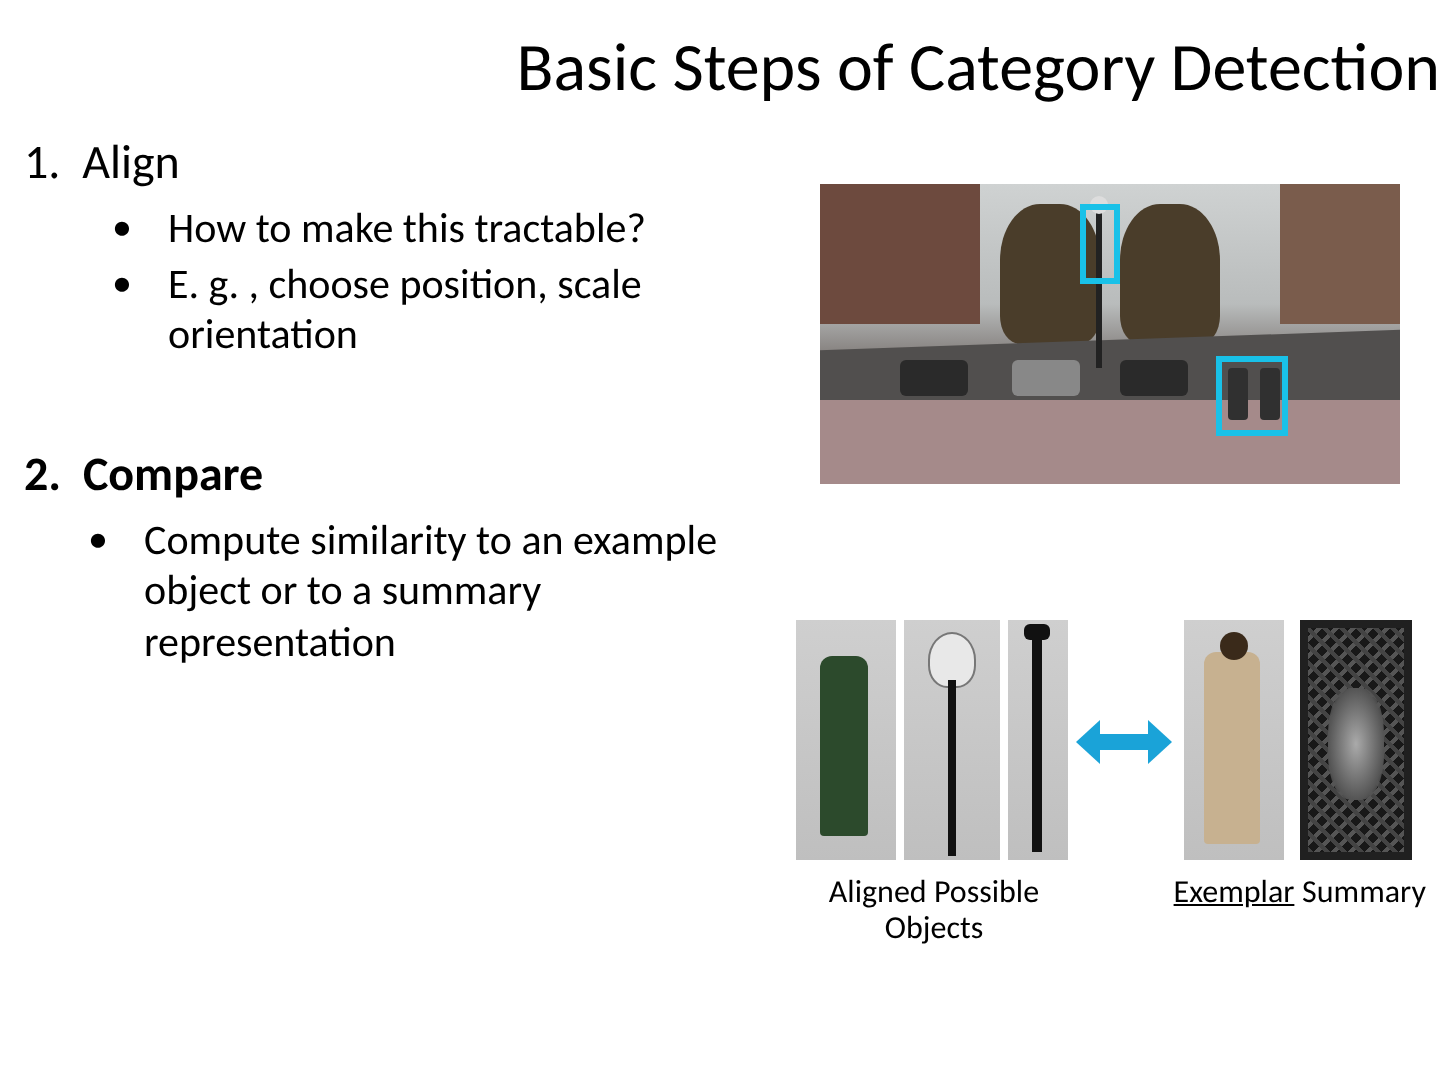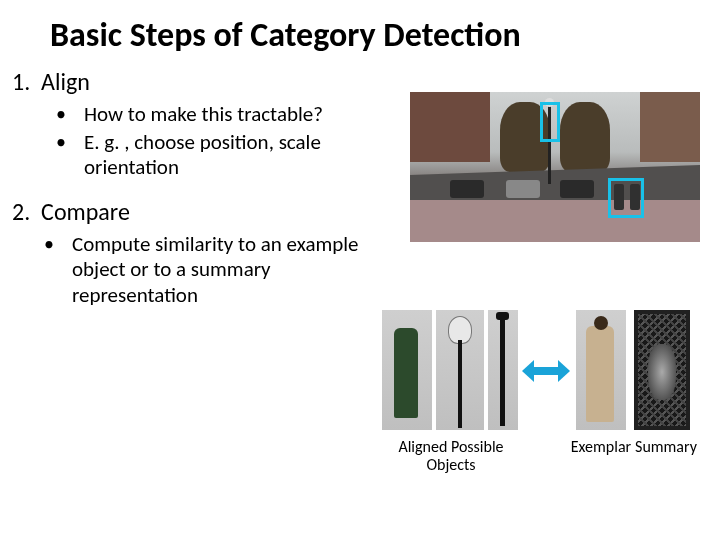--- a/index.html
+++ b/index.html
@@ -7,22 +7,23 @@
     width: 720px;
     height: 540px;
     background: #fff;
     font-family: Calibri, "Segoe UI", Arial, sans-serif;
     color: #000;
     position: relative;
     overflow: hidden;
   }
   .title {
     font-size: 34px;
-    font-weight: 700;
+    font-weight: 400;
     padding: 14px 0 8px 50px;
+    text-align: right;
   }
   .numitem {
     font-size: 24px;
     padding: 4px 0 6px 12px;
   }
   .bullets {
     padding-left: 56px;
     max-width: 360px;
   }
   .bullets li {
@@ -32,21 +33,21 @@
     padding: 0 0 2px 28px;
     position: relative;
   }
   .bullets li::before {
     content: "•";
     position: absolute;
     left: 0;
     top: 0;
     font-size: 20px;
   }
-  .sec2 { margin-top: 10px; }
+  .sec2 { margin-top: 36px; font-weight: bold; }
   .bullets2 { max-width: 370px; padding-left: 44px; }
 
   
   .scene {
     position: absolute;
     top: 92px;
     left: 410px;
     width: 290px;
     height: 150px;
     background: linear-gradient(to bottom, #cfd2d2 0%, #b9bcbc 40%, #7b7572 60%, #8a6d6a 80%, #9a7c7c 100%);
@@ -70,21 +71,21 @@
   .ped.p1 { left:204px; }
   .ped.p2 { left:220px; }
   .detbox { position:absolute; border:3px solid #19c1e8; }
   .detbox.b1 { top:10px; left:130px; width:20px; height:40px; }
   .detbox.b2 { top:86px; left:198px; width:36px; height:40px; }
 
   
   .row {
     position: absolute;
     top: 310px;
-    left: 382px;
+    left: 398px;
     width: 320px;
     height: 170px;
     padding-left: 28px;
   }
   .thumb {
     position: absolute;
     top: 0;
     width: 50px;
     height: 120px;
     background: #ddd;
@@ -123,21 +124,21 @@
   .thumb.t-sum .blob { position:absolute; top:34px; left:14px; width:28px; height:56px; background:radial-gradient(ellipse at center,#aaa 0%,#555 70%,transparent 100%); border-radius:40%; }
 
   .caption {
     position:absolute;
     top: 128px;
     font-size: 16px;
     text-align:center;
     line-height:1.15;
   }
   .cap1 { left: -6px; width: 150px; }
-  .cap2 { left: 186px; width: 66px; }
+  .cap2 { left: 186px; width: 66px; text-decoration: underline; }
   .cap3 { left: 252px; width: 64px; }
 </style>
 </head>
 <body>
 
 <div class="title">Basic Steps of Category Detection</div>
 
 <div class="numitem">
   <span>1.</span>&nbsp;&nbsp;<span>Align</span>
 </div>

